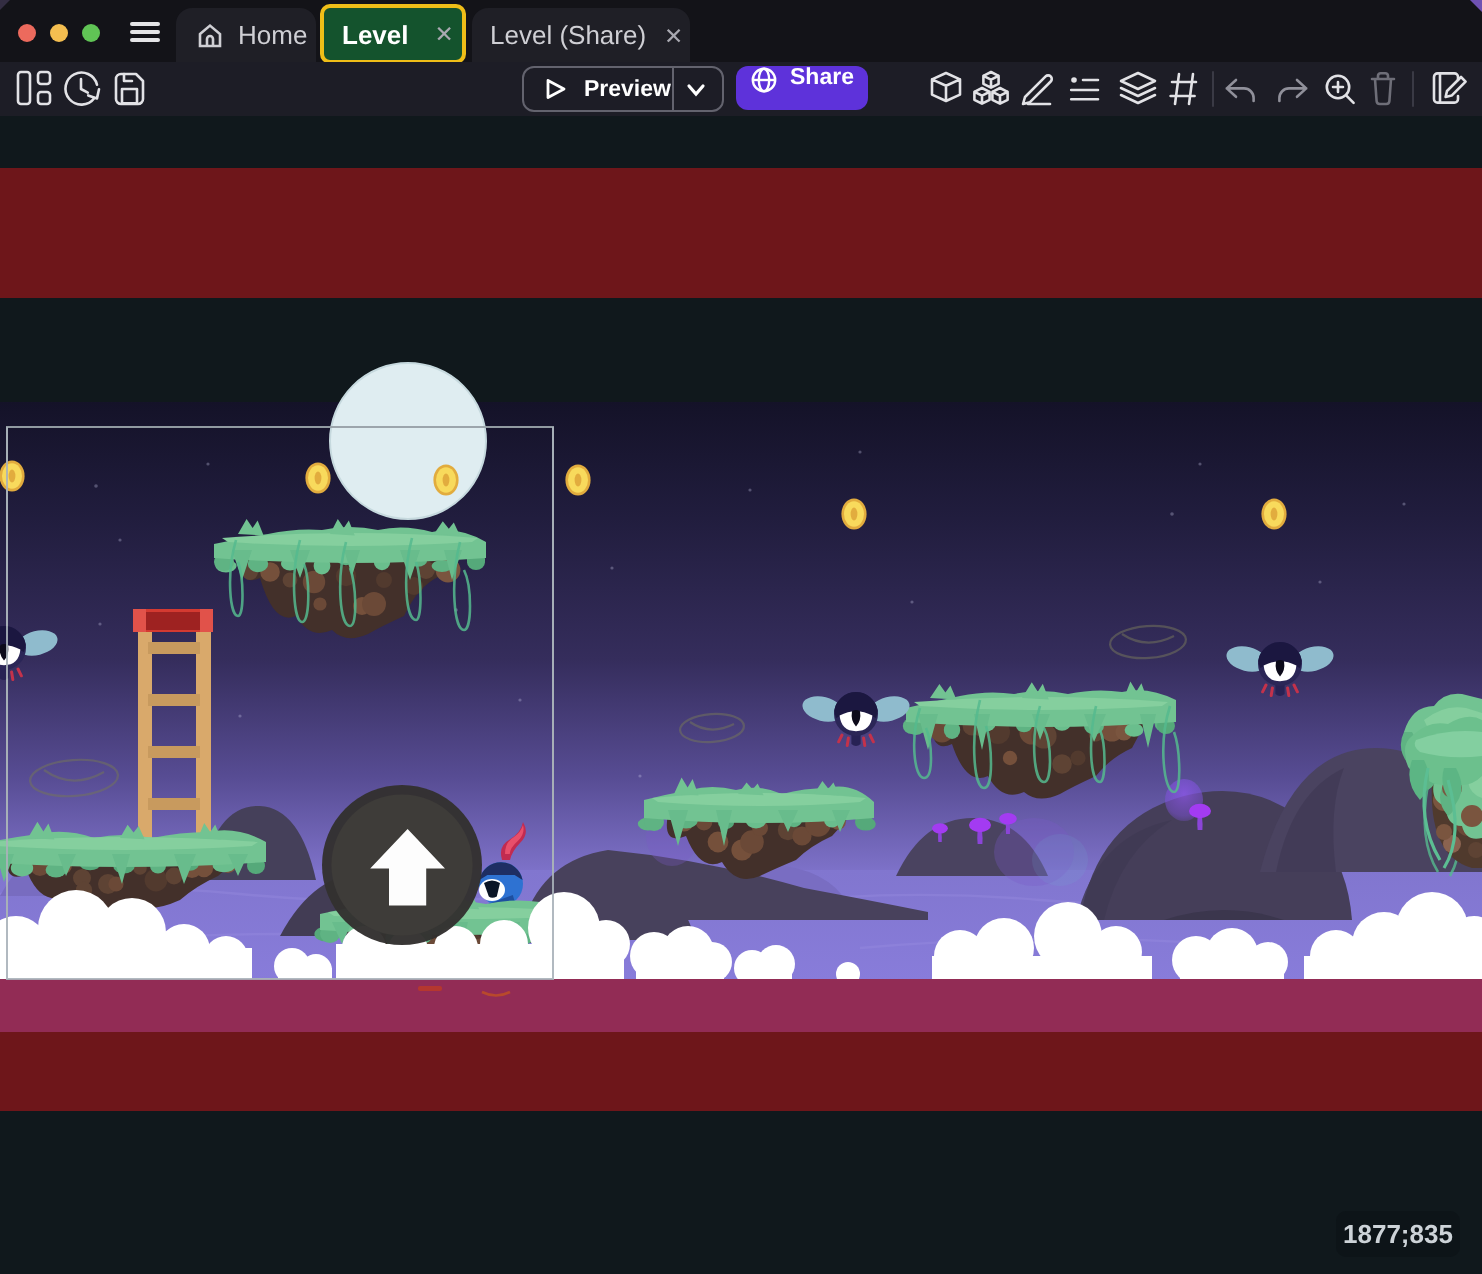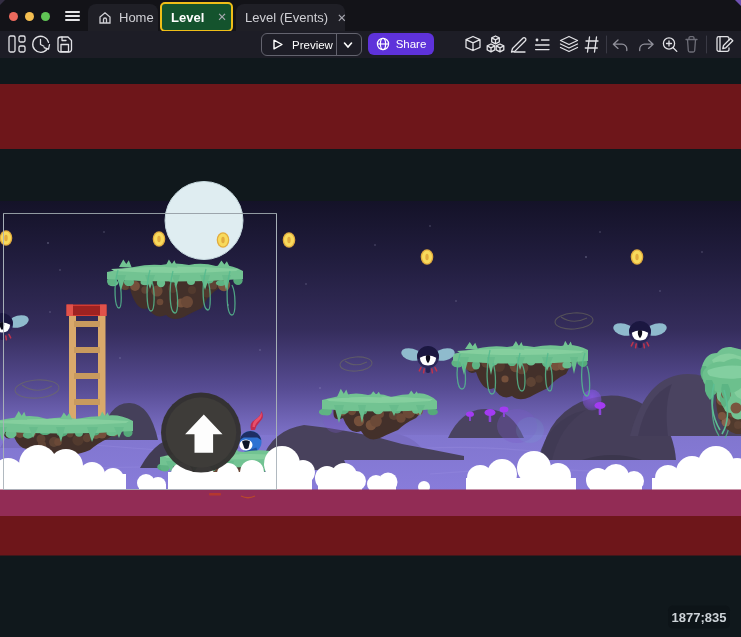--- a/index.html
+++ b/index.html
@@ -10,22 +10,22 @@
 #burger{position:absolute;left:64.5px;top:11px;width:15px;height:11px;}
 #burger div{height:2px;background:#E4E4E6;border-radius:1px;margin-bottom:1.9px;}
 .tab{position:absolute;top:4px;height:27px;border-radius:8px 8px 0 0;display:flex;align-items:center;color:#CFCFD4;font-size:13px;white-space:nowrap;}
 #tab-home{left:88px;width:70px;background:#1F1F26;}
 #tab-level{left:160px;width:69px;top:2px;height:26px;background:#14532d;border:2.5px solid #EFBE18;border-radius:5px;color:#fff;font-weight:bold;}
 #tab-events{left:236px;width:109px;background:#1F1F26;white-space:nowrap;}
 .x{color:#A9A9B1;font-size:11.5px;font-weight:normal;}
 
 #toolbar{position:absolute;left:0;top:31px;width:741px;height:27px;background:#1D1D26;}
 #previewbtn{position:absolute;left:261px;top:2px;width:99px;height:21px;border:1px solid #63636E;border-radius:6px;display:flex;align-items:center;}
-#sharebtn{position:absolute;left:368px;top:2px;width:66px;height:22px;background:#5E32DA;border-radius:6px;display:flex;align-items:center;justify-content:center;}
-.btxt{color:#fff;font-size:11.5px;font-weight:normal;}
+#sharebtn{position:absolute;left:368px;top:2px;width:66px;height:22px;background:#5E32DA;border-radius:6px;display:flex;justify-content:center;}
+.btxt{color:#fff;font-size:11.5px;font-weight:bold;}
 </style>
 </head>
 <body>
 <div id="app">
   <div id="tabbar">
     <div class="tl" style="left:8.5px;background:#EC6A5D"></div>
     <div class="tl" style="left:24.5px;background:#F4BE50"></div>
     <div class="tl" style="left:40.5px;background:#60C455"></div>
     <div id="burger">
         <div></div>
@@ -38,21 +38,21 @@
       <svg width="14" height="14" viewBox="0 0 14 14" style="margin-left:10px" fill="none" stroke="#CFCFD4" stroke-width="1.3">
           <path d="M2 6 L7 1.8 L12 6 V12 H2 Z M5.5 12 V8.5 a1.5 1.5 0 0 1 3 0 V12"></path>
         </svg>
       <span style="margin-left:7px">Home</span>
     </div>
     <div class="tab" id="tab-level">
         <span style="margin-left:9px">Level</span>
         <span class="x" style="margin-left:13px">✕</span>
       </div>
     <div class="tab" id="tab-events">
-        <span style="margin-left:9px">Level (Events)</span>
+        <span style="margin-left:9px">Level (Share)</span>
         <span class="x" style="margin-left:9px">✕</span>
       </div>
   </div>
   <div id="toolbar">
     <svg width="741" height="27" viewBox="0 0 741 27" fill="none" stroke="#E2E2E6" stroke-width="1.3" stroke-linecap="round" stroke-linejoin="round">
 
       <g>
           <rect x="9" y="5" width="6" height="16" rx="1.5"></rect>
           <rect x="19" y="5" width="6" height="6" rx="1.5"></rect>
           <rect x="19" y="15" width="6" height="6" rx="1.5"></rect>

